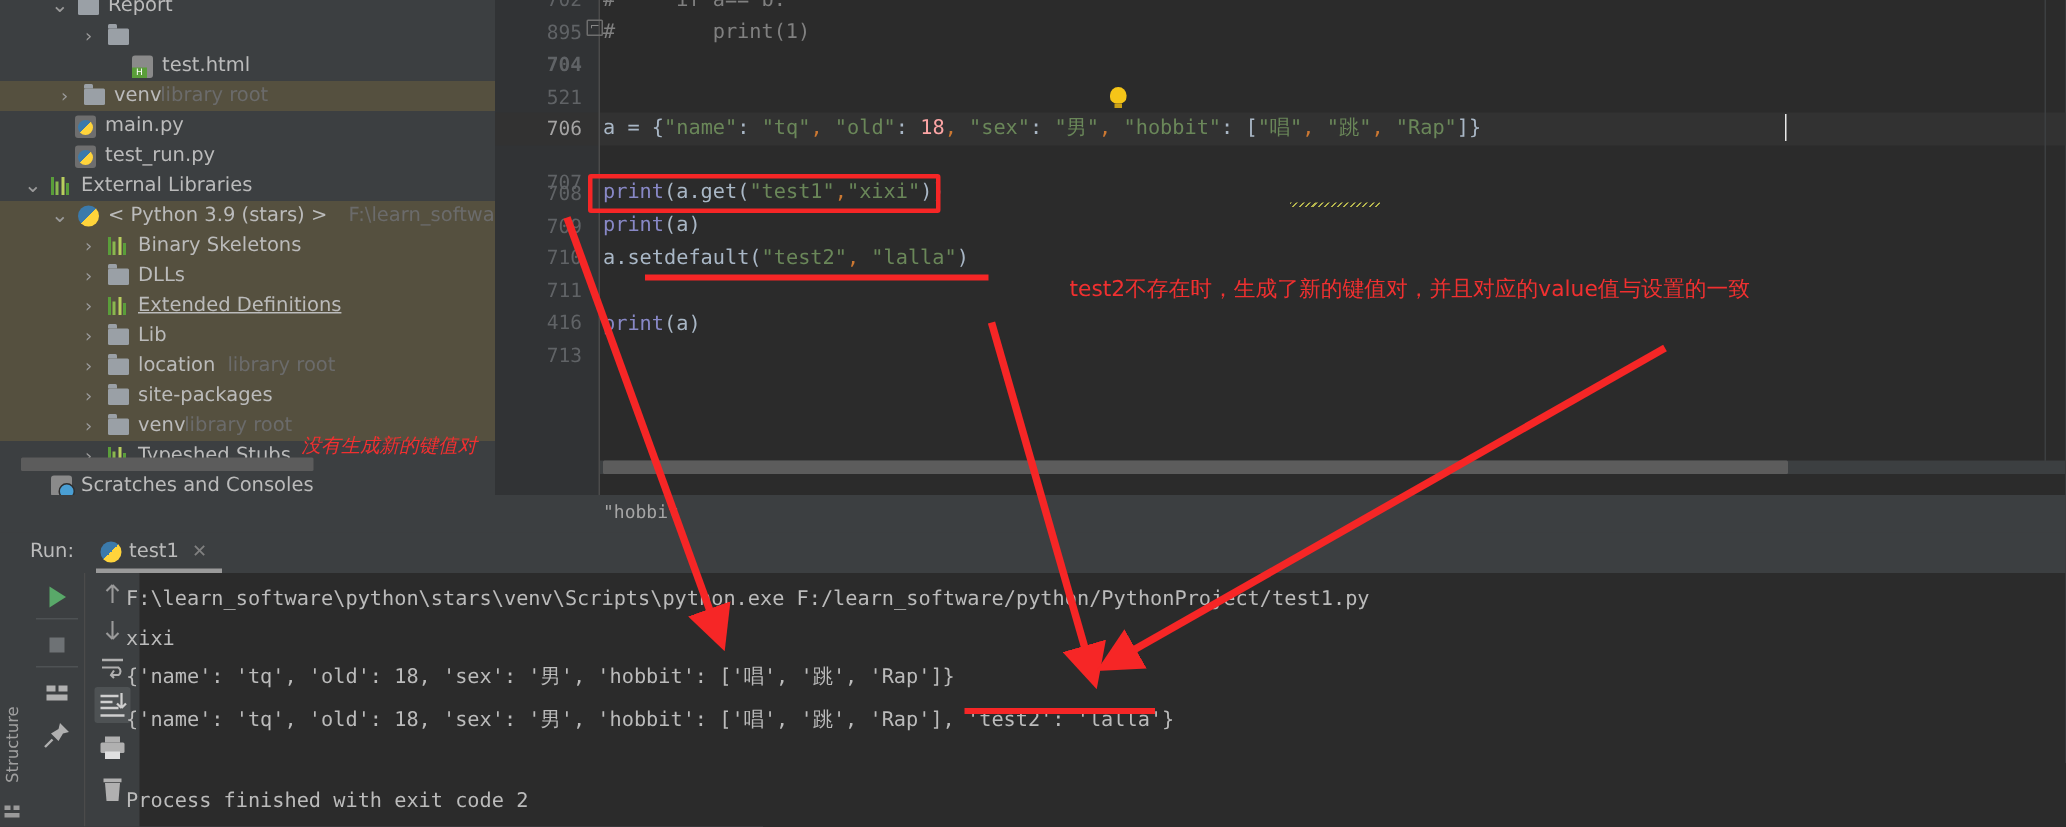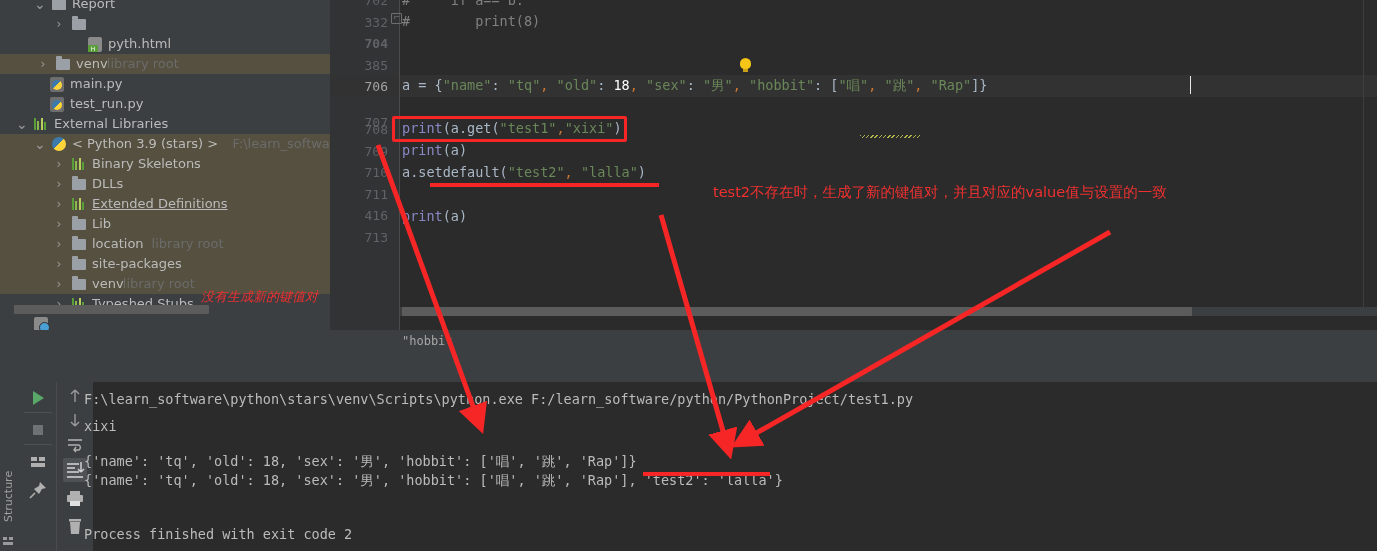--- a/index.html
+++ b/index.html
@@ -90,21 +90,21 @@
 
   .code{
     position:absolute;left:72px;
     font-family:"DejaVu Sans Mono","Liberation Mono",monospace;
     font-size:13.5px;line-height:21.5px;height:21.5px;white-space:pre;
     color:#a9b7c6;
   }
   .cur-line-bg{position:absolute;left:70px;width:1293px;height:21.5px;background:#323232;}
   .kw{color:#8888c6;}
   .str{color:#6a8759;}
-  .num{color:#ffffff;}
+  .num{color:#fca5a5;}
   .punct{color:#a9b7c6;}
   .comma{color:#cc7832;}
   .cmt{color:#808080;}
   .ident{color:#a9b7c6;}
 
   .bulb{
     position:absolute;width:11px;height:11px;border-radius:50% 50% 40% 40%;
     background:#f5c518;
   }
   .bulb:after{content:"";position:absolute;left:3px;bottom:-3px;width:5px;height:3px;background:#c9a017;}
@@ -192,21 +192,21 @@
         <span class="tw-ico ic-folder" style="left: 52px;"></span>
         <span class="tw-label" style="left: 72px;">Report</span>
       </div>
       <div class="tree-row" style="position: absolute; left: 0px; top: 14px; width: 330px;">
         <span class="arrow" style="left: 54px; font-size: 12px;">›</span>
         <span class="tw-ico ic-folder" style="left: 72px;"></span>
         <span class="tw-label" style="left: 108px; margin-top: 37px;">assets</span>
       </div>
       <div class="tree-row" style="position: absolute; left: 0px; top: 34px; width: 330px;">
         <span class="tw-ico ic-html" style="left: 88px;"></span>
-        <span class="tw-label" style="left: 108px;">pyth.html</span>
+        <span class="tw-label" style="left: 108px;">test.html</span>
       </div>
       <div class="tree-row sel" style="position: absolute; left: 0px; top: 54px; width: 330px;">
         <span class="arrow" style="left: 38px; font-size: 12px;">›</span>
         <span class="tw-ico ic-folder" style="left: 56px;"></span>
         <span class="tw-label" style="left: 76px;">venv</span>
         <span class="tw-label tw-sub" style="left: 106.8px;">library root</span>
       </div>
       <div class="tree-row" style="position: absolute; left: 0px; top: 74px; width: 330px;">
         <span class="tw-ico ic-py" style="left: 50px;"></span>
         <span class="tw-label" style="left: 70px;">main.py</span>
@@ -283,56 +283,57 @@
         <span class="tw-ico ic-lib" style="left: 72px;">
           <span style="left: 0px; height: 12px; background: rgb(90, 158, 58);"></span>
           <span style="left: 3.4px; height: 9px; background: rgb(138, 184, 79);"></span>
           <span style="left: 6.8px; height: 12px; background: rgb(185, 207, 94);"></span>
           <span style="left: 10.2px; height: 8px; background: rgb(90, 158, 58);"></span>
         </span>
         <span class="tw-label" style="left: 92px;">Typeshed Stubs</span>
       </div>
       <div class="tree-row" style="position: absolute; left: 0px; top: 314px; width: 330px;">
         <span class="tw-ico ic-scr" style="left: 34px;"></span>
+        <span class="tw-label" style="left: 54px;">Scratches and Consoles</span>
       </div>
     </div>
   <div class="red-note" style="left:201px;top:288px;font-style:italic;">没有生成新的键值对</div>
   <div class="tree-hscroll-track">
     <div class="tree-hscroll"></div>
   </div>
 </div>
 <div class="abs" id="left-bottom-strip"></div>
 
 <div class="abs" id="editor">
   <div class="cur-line-bg" style="top:75px;"></div>
   <div id="gutter">
     <div class="gutter-hl" style="top:75px;"></div>
     <div id="gutter-nums">
         <div class="ln" style="top: -10px;">702</div>
-        <div class="ln" style="top: 11.5px;">332</div>
+        <div class="ln" style="top: 11.5px;">895</div>
         <div class="ln" style="top: 33px; font-weight: bold;">704</div>
-        <div class="ln" style="top: 54.5px;">385</div>
+        <div class="ln" style="top: 54.5px;">521</div>
         <div class="ln cur" style="top: 76px;">706</div>
         <div class="ln" style="top: 112px;">707</div>
         <div class="ln" style="top: 119px;">708</div>
         <div class="ln" style="top: 140.5px;">709</div>
         <div class="ln" style="top: 162px;">710</div>
         <div class="ln" style="top: 183.5px;">711</div>
         <div class="ln" style="top: 205px;">416</div>
         <div class="ln" style="top: 226.5px;">713</div>
       </div>
   </div>
   <div id="gutter-sep"></div>
 
   <div class="fold" style="left:61px;top:13px;">⌐</div>
 
   <div class="bulb" style="left:410px;top:58px;"></div>
 
   <div class="code cmt" style="top:-10px;">#     if a== b:</div>
-  <div class="code cmt" style="top:11px;">#        print(8)</div>
+  <div class="code cmt" style="top:11px;">#        print(1)</div>
 
   <div class="code" style="top:75px;"><span class="ident">a</span> <span class="punct">=</span> <span class="punct">{</span><span class="str">"name"</span><span class="punct">:</span> <span class="str">"tq"</span><span class="comma">,</span> <span class="str">"old"</span><span class="punct">:</span> <span class="num">18</span><span class="comma">,</span> <span class="str">"sex"</span><span class="punct">:</span> <span class="str">"男"</span><span class="comma">,</span> <span class="str">"hobbit"</span><span class="punct">:</span> <span class="punct">[</span><span class="str">"唱"</span><span class="comma">,</span> <span class="str">"跳"</span><span class="comma">,</span> <span class="str">"Rap"</span><span class="punct">]}</span></div>
 
   <div class="code" style="top:118px;"><span class="kw">print</span><span class="punct">(</span><span class="ident">a</span><span class="punct">.</span><span class="ident">get</span><span class="punct">(</span><span class="str">"test1"</span><span class="comma">,</span><span class="str">"xixi"</span><span class="punct">))</span></div>
   <div class="code" style="top:140px;"><span class="kw">print</span><span class="punct">(</span><span class="ident">a</span><span class="punct">)</span></div>
   <div class="code" style="top:162px;"><span class="ident">a</span><span class="punct">.</span><span class="ident">setdefault</span><span class="punct">(</span><span class="str">"test2"</span><span class="comma">,</span> <span class="str">"lalla"</span><span class="punct">)</span></div>
   <div class="code" style="top:206px;"><span class="kw">print</span><span class="punct">(</span><span class="ident">a</span><span class="punct">)</span></div>
 
   <div class="abs" style="left:860px;top:76px;width:1px;height:18px;background:#e8e8e8;"></div>
 
@@ -348,20 +349,29 @@
   <div class="ed-hscroll"></div>
 </div>
 
 <div class="red-note abs" style="left:713px;top:183px;font-size:14.5px;">test2不存在时，生成了新的键值对，并且对应的value值与设置的一致</div>
 
 <div class="abs" id="breadcrumb">
   <span class="bc-text">"hobbit</span>
 </div>
 
 <div class="abs" id="run-panel">
+  <div id="run-tabs">
+    <span id="run-label">Run:</span>
+    <div id="run-tab" style="width:90px;">
+      <span class="tab-ico"></span>
+      <span class="tab-name">test1</span>
+      <span class="tab-close">✕</span>
+      <span class="tab-underline"></span>
+    </div>
+  </div>
 
   <div id="run-side-left">
     <span id="structure-vert">Structure</span>
     <span id="structure-sq">
       <i style="left:0;top:0;"></i>
         <i style="left:6px;top:0;"></i>
         <i style="left:0;top:5px;width:10px;"></i>
     </span>
   </div>
 
@@ -431,21 +441,21 @@
         <rect x="4" y="3" width="12" height="2.5" fill="#b0b0b0"></rect>
         <path d="M5 6 H15 L14 18 H6 Z" fill="#b0b0b0"></path>
       </svg>
     </span>
   </div>
 
   <div id="console">
     <div id="console-lines">
         <div class="cline" style="top: 4px;">F:\learn_software\python\stars\venv\Scripts\python.exe F:/learn_software/python/PythonProject/test1.py</div>
         <div class="cline" style="top: 31px; text-align: center;">xixi</div>
-        <div class="cline" style="top: 66px;">{'name': 'tq', 'old': 18, 'sex': '男', 'hobbit': ['唱', '跳', 'Rap']}</div>
+        <div class="cline" style="top: 56px;">{'name': 'tq', 'old': 18, 'sex': '男', 'hobbit': ['唱', '跳', 'Rap']}</div>
         <div class="cline" style="top: 85px;">{'name': 'tq', 'old': 18, 'sex': '男', 'hobbit': ['唱', '跳', 'Rap'], 'test2': 'lalla'}</div>
         <div class="cline" style="top: 112px;"></div>
         <div class="cline" style="top: 139px;">Process finished with exit code 2</div>
       </div>
   </div>
 </div>
 
 <svg class="abs" id="overlay" viewBox="0 0 1377 551" xmlns="http://www.w3.org/2000/svg">
   <defs>
     <marker id="ah" markerWidth="6" markerHeight="6" refX="3" refY="3" orient="auto">

